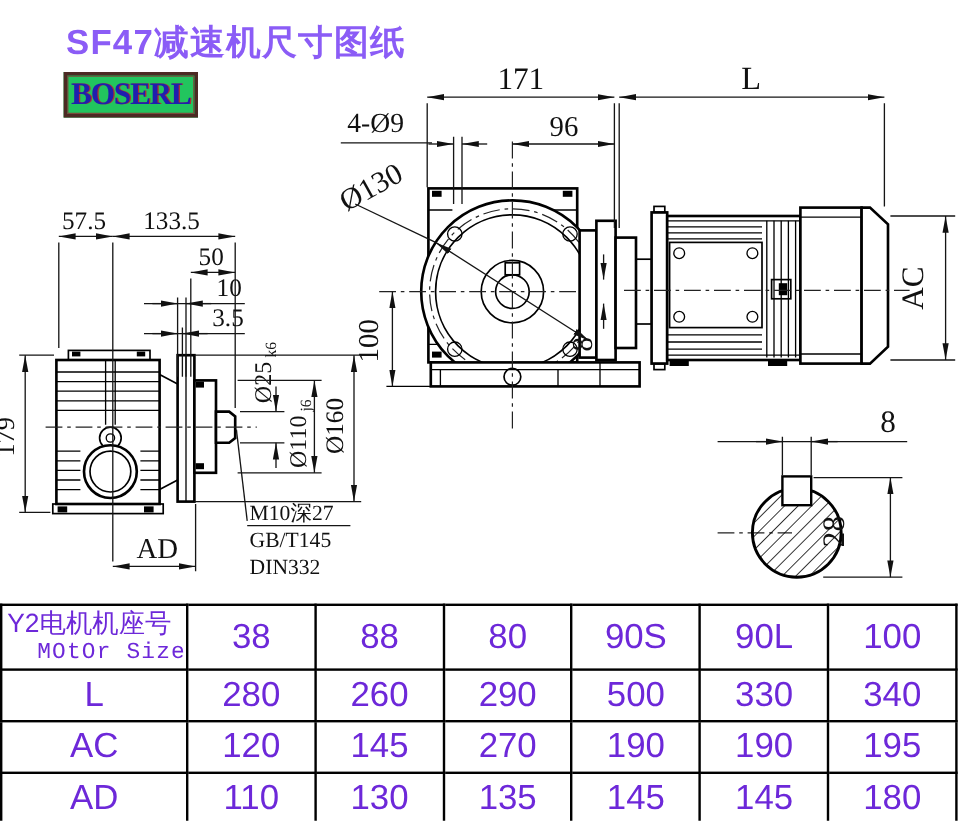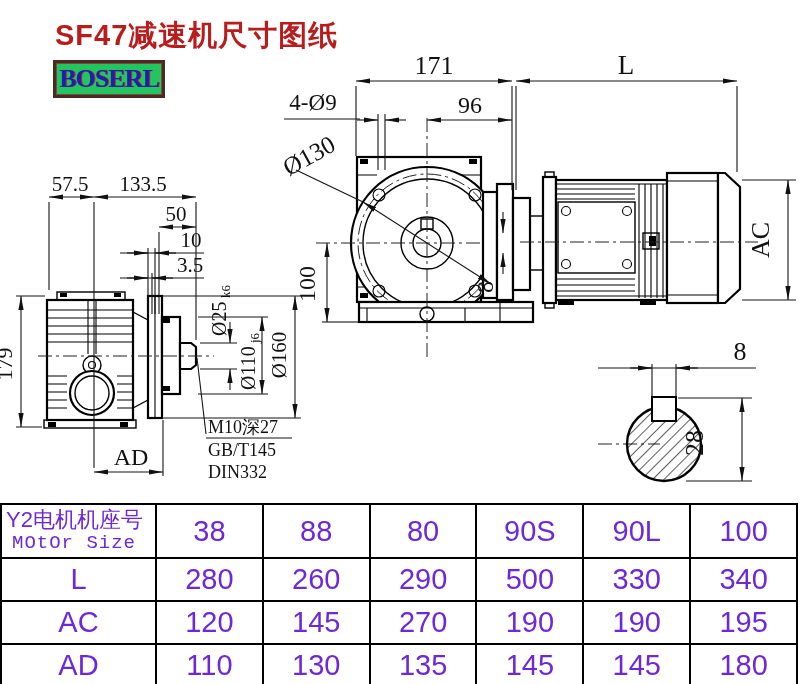--- a/index.html
+++ b/index.html
@@ -1,19 +1,19 @@
 <!DOCTYPE html>
 <html><head>
 <meta charset="utf-8">
 <style>
   html,body{margin:0;padding:0;background:#fff;}
   body{width:800px;height:684px;position:relative;overflow:hidden;
        font-family:"Liberation Sans",sans-serif;color:#000;}
   .title{position:absolute;left:55px;top:16px;font-size:29px;font-weight:bold;
-         letter-spacing:1px;font-family:"Liberation Sans",sans-serif;color:#b91c1c;}
+         letter-spacing:1px;font-family:"Liberation Sans",sans-serif;color:#8b5cf6;}
   .logo{position:absolute;left:53px;top:60px;width:106px;height:32px;
         border:3px solid #4c2a23;box-shadow:inset 0 0 0 1px #7a4a3a;
         display:flex;align-items:center;justify-content:center;background:#22c55e;}
   .logo span{font-family:"Liberation Serif",serif;font-weight:bold;font-size:26px;
         color:#1f1fae;text-shadow:1px 0 0 #b03030;letter-spacing:-1px;}
   svg{position:absolute;left:0;top:0;}
   .ol{stroke:#000;stroke-width:2.2;fill:#fff;}
   .ol2{stroke:#000;stroke-width:1.4;fill:none;}
   .thin{stroke:#000;stroke-width:1.1;fill:none;}
   .dim{stroke:#151515;stroke-width:1.1;fill:none;}
@@ -22,21 +22,21 @@
   text.d{font-family:"Liberation Serif",serif;fill:#111;}
   text.sub{font-family:"Liberation Serif",serif;fill:#111;font-size:13px;}
   
   .tbl{position:absolute;left:0px;top:503px;width:798px;border-collapse:collapse;
        table-layout:fixed;}
   .tbl td{border:2px solid #000;text-align:center;vertical-align:middle;
        font-size:29px;font-family:"Liberation Sans",sans-serif;color:#6d28d9;
        height:41px;padding:0;}
   .tbl td.hd{height:52px;}
   .hcn{font-size:22px;line-height:24px;text-align:left;padding-left:4px;}
-  .hen{font-size:19px;font-family:"Liberation Mono",monospace;text-align:left;
+  .hen{font-size:19px;font-family:"Liberation Mono",monospace;text-align:right;
        padding-left:10px;letter-spacing:1px;}
 </style>
 </head>
 <body>
 
 <div class="title">SF47减速机尺寸图纸</div>
 <div class="logo">
   <span>BOSERL</span>
 </div>
 

